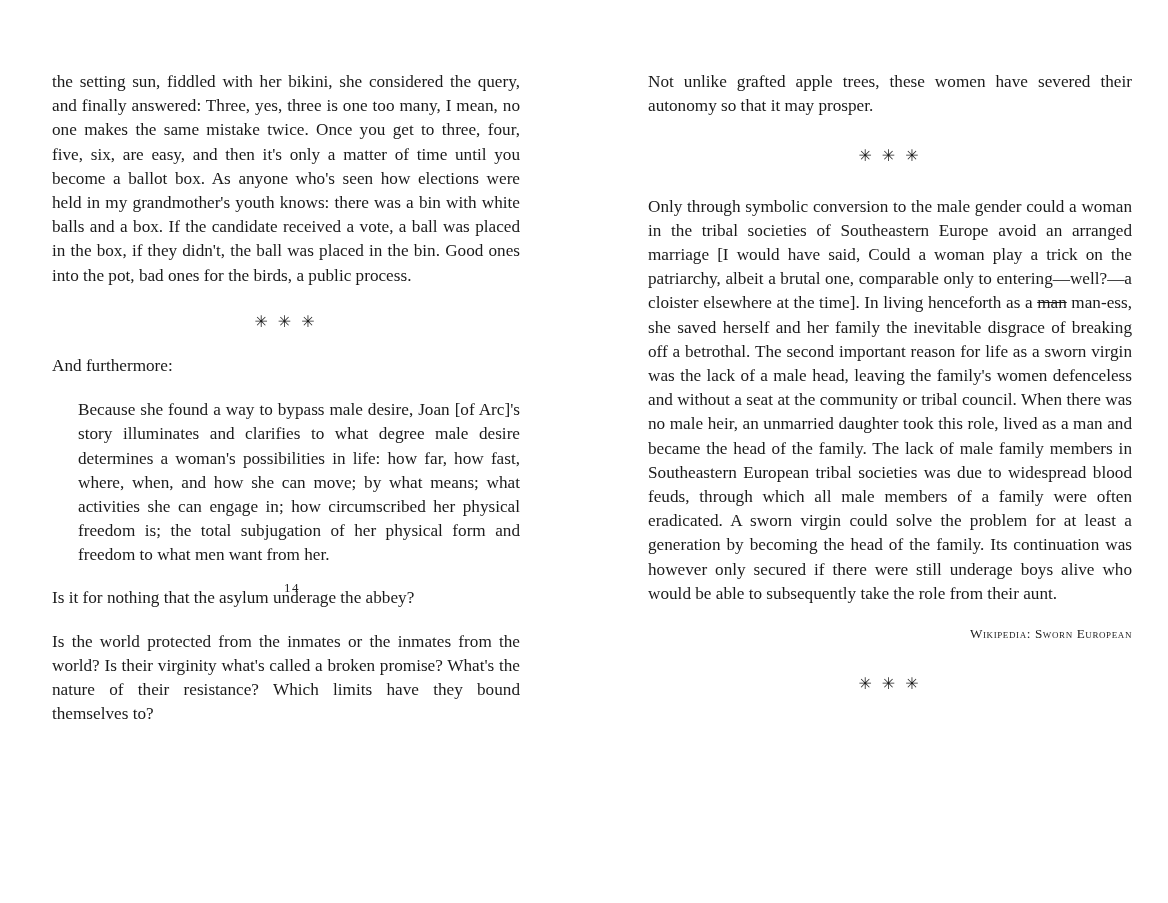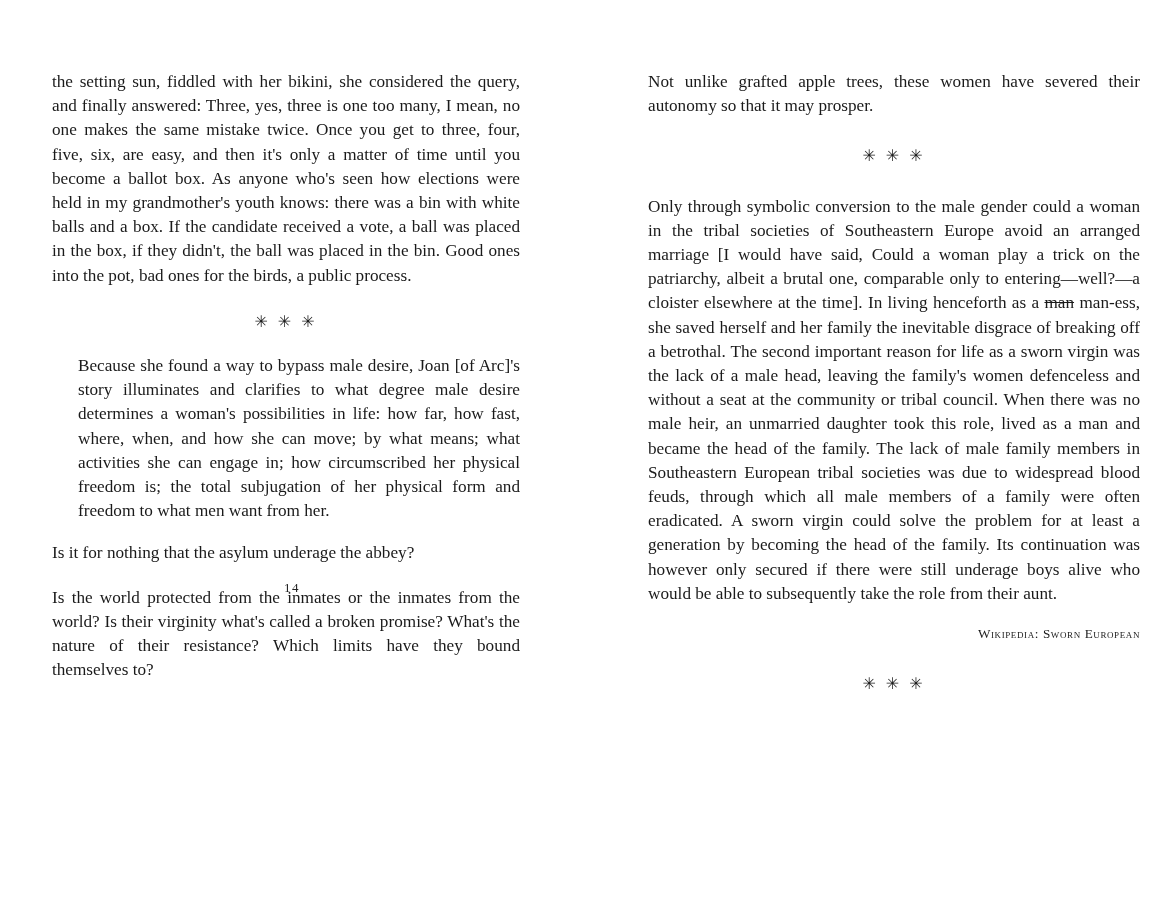--- a/index.html
+++ b/index.html
@@ -22,21 +22,21 @@
   }
   .page {
     position: relative;
     box-sizing: border-box;
     flex: 1 1 50%;
   }
   .page-left {
     padding: 70px 64px 0 52px;
   }
   .page-right {
-    padding: 70px 28px 0 64px;
+    padding: 70px 36px 0 64px;
   }
   .textblock {
     font-size: 17.2px;
     line-height: 24.2px;
     text-align: justify;
     text-justify: inter-word;
     hyphens: manual;
   }
   p {
     margin: 0;
@@ -88,20 +88,21 @@
 <body>
 
 <div class="spread">
 
   <div class="page page-left">
     <div class="textblock">
       <p>the setting sun, fiddled with her bikini, she considered the query, and finally answered: Three, yes, three is one too many, I mean, no one makes the same mistake twice. Once you get to three, four, five, six, are easy, and then it's only a matter of time until you become a ballot box. As anyone who's seen how elections were held in my grandmother's youth knows: there was a bin with white balls and a box. If the candidate received a vote, a ball was placed in the box, if they didn't, the ball was placed in the bin. Good ones into the pot, bad ones for the birds, a public process.</p>
 
       <div class="divider">✳ ✳ ✳</div>
 
+      <p>And furthermore:</p>
 
       <div class="indent-block">Because she found a way to bypass male desire, Joan [of Arc]'s story illuminates and clarifies to what degree male desire determines a woman's possibilities in life: how far, how fast, where, when, and how she can move; by what means; what activities she can engage in; how circumscribed her physical freedom is; the total subjugation of her physical form and freedom to what men want from her.</div>
 
       <p class="tight">Is it for nothing that the asylum underage the abbey?</p>
 
       <p>Is the world protected from the inmates or the inmates from the world? Is their virginity what's called a broken promise? What's the nature of their resistance? Which limits have they bound themselves to?</p>
     </div>
     <div class="folio folio-left">14</div>
   </div>
 

